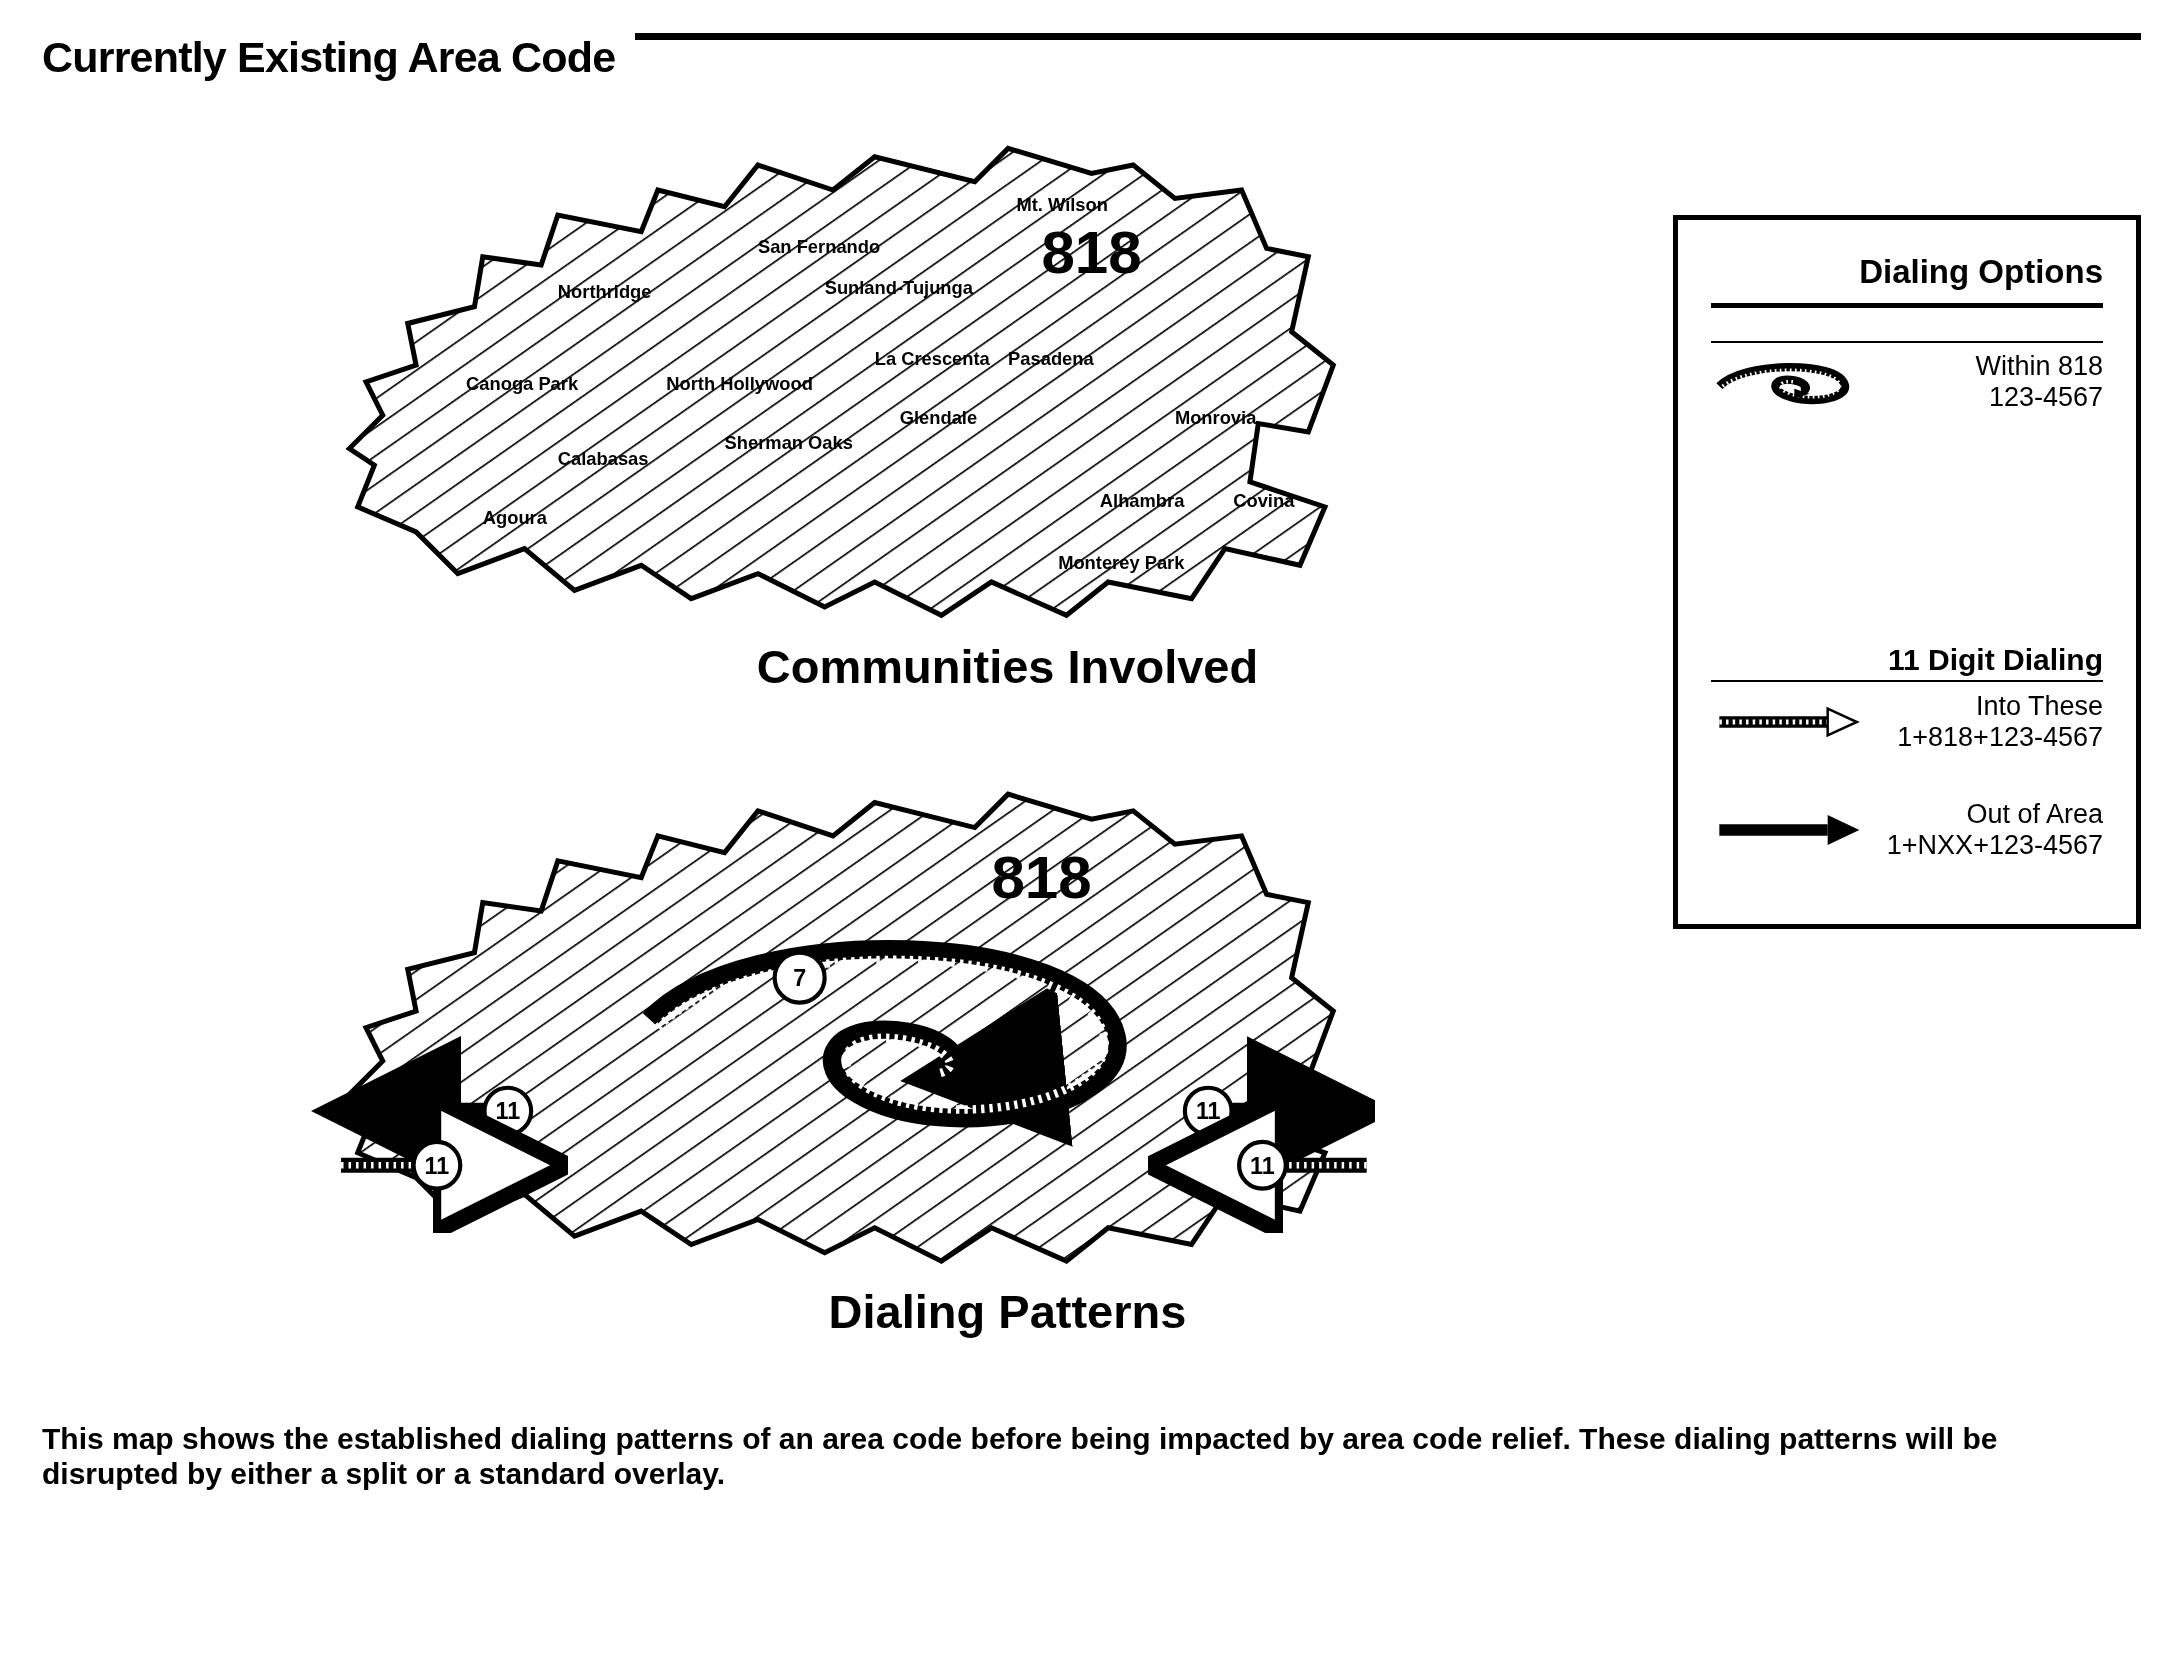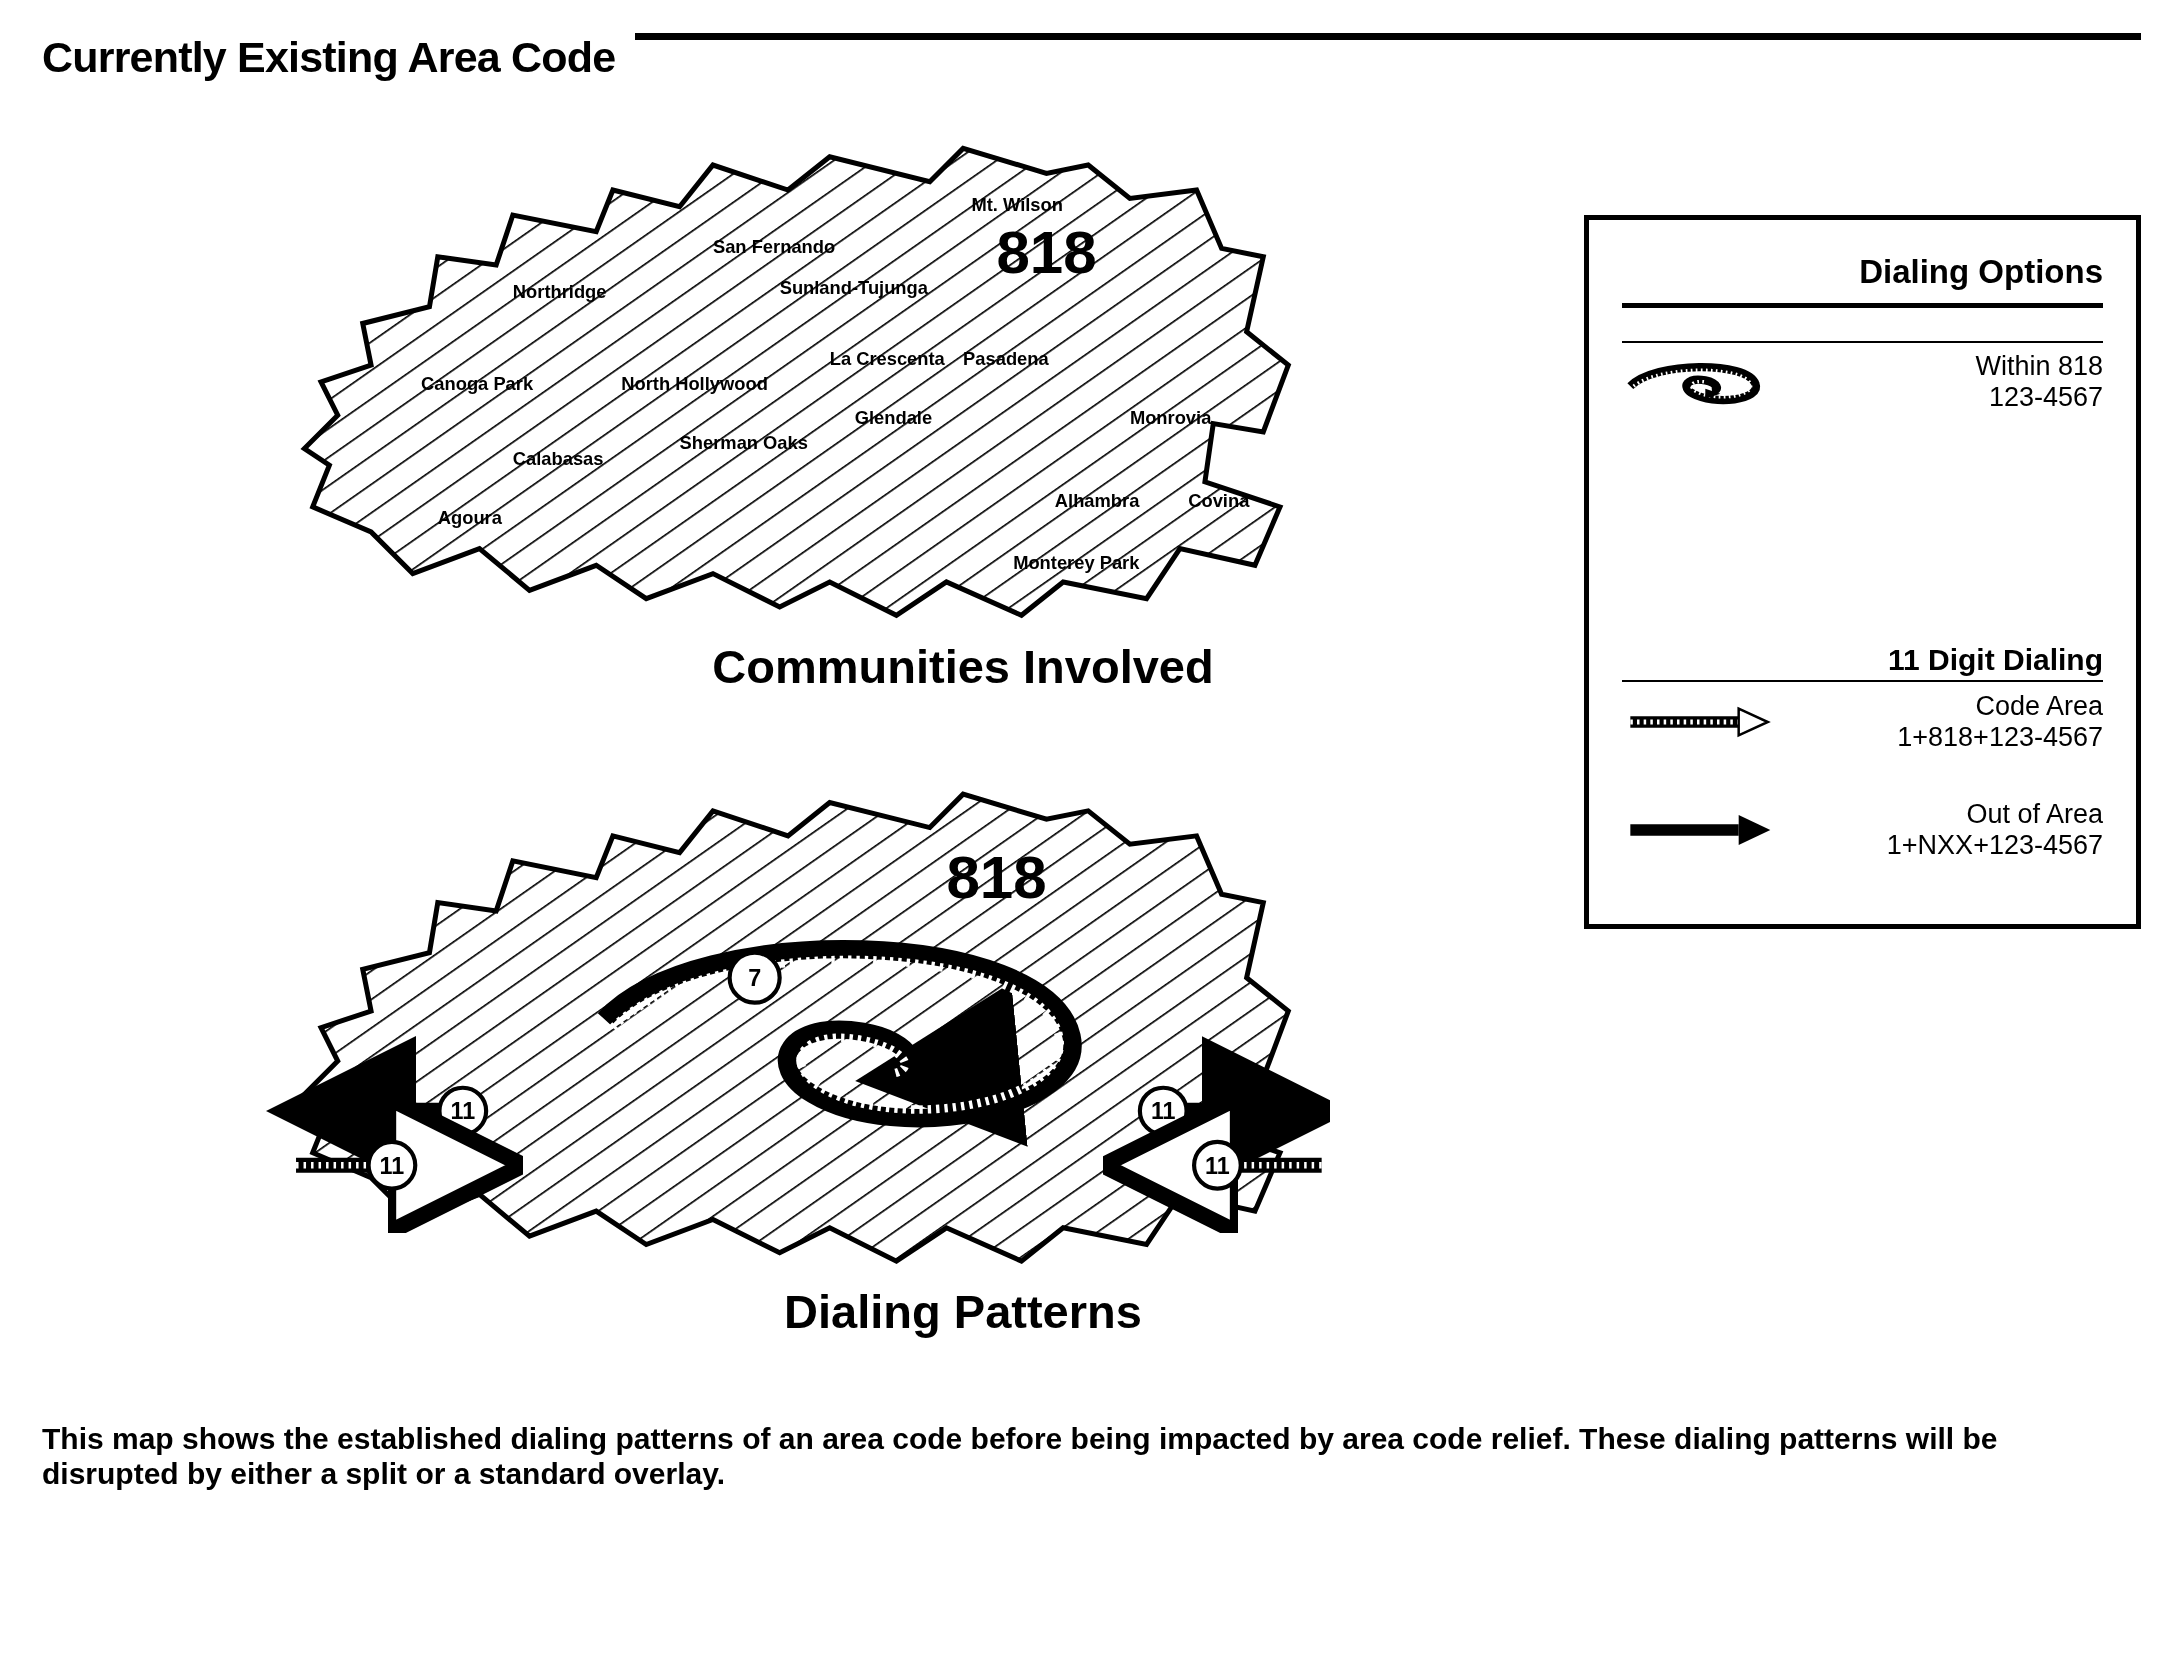--- a/index.html
+++ b/index.html
@@ -46,21 +46,21 @@
   }
   .map-caption {
     font-size: 47px;
     font-weight: 900;
     font-stretch: condensed;
     text-align: center;
     margin-top: 6.7px;
     margin-left: 350px;
   }
   .legend-box {
-    width: 557px;
+    width: 468px;
     border: 5px solid #000;
     padding: 33px 33px 50px 33px;
     margin-top: 100px;
   }
   .legend-title {
     text-align: right;
     font-size: 33px;
     font-weight: 900;
     font-stretch: condensed;
     padding-bottom: 8.3px;
@@ -239,21 +239,21 @@
     <div class="legend-section-head">11 Digit Dialing</div>
     <hr class="legend-hr-thin">
 
     <div class="legend-row">
       <svg class="legend-icon" viewBox="0 0 180 60">
         <line x1="10" y1="30" x2="140" y2="30" stroke="#000" stroke-width="14"></line>
         <line x1="10" y1="30" x2="140" y2="30" stroke="#fff" stroke-width="6" stroke-dasharray="3 5"></line>
         <path d="M140 14 L175 30 L140 46 Z" fill="#fff" stroke="#000" stroke-width="3"></path>
       </svg>
       <div class="legend-text">
-        <div class="line1">Code Area</div>
+        <div class="line1">Into These</div>
         <div class="line2">1+818+123-4567</div>
       </div>
     </div>
 
     <div style="height:33px"></div>
 
     <div class="legend-row">
       <svg class="legend-icon" viewBox="0 0 180 60">
         <line x1="10" y1="30" x2="140" y2="30" stroke="#000" stroke-width="14"></line>
         <path d="M140 12 L178 30 L140 48 Z" fill="#000"></path>

